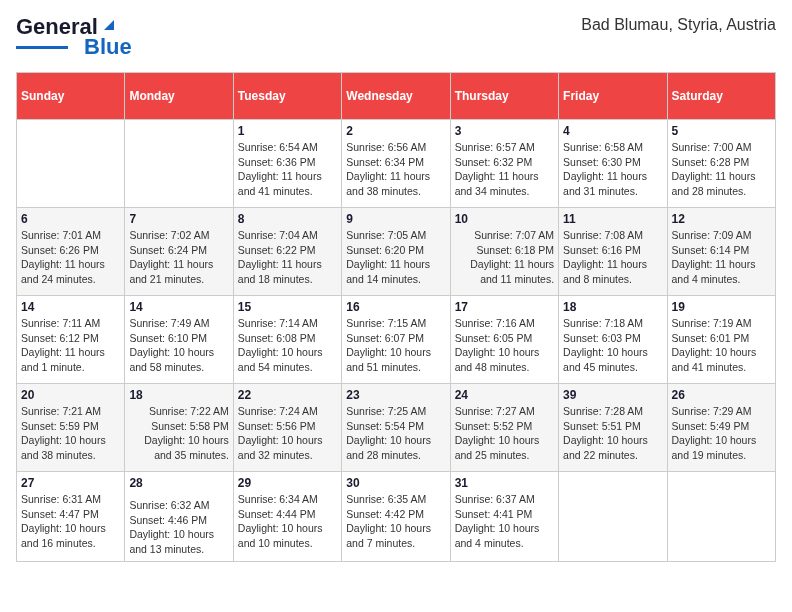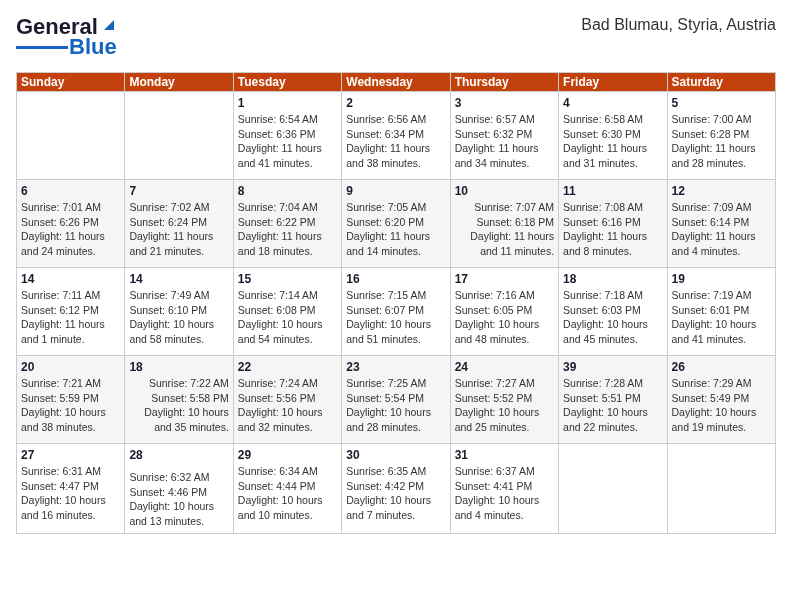--- a/index.html
+++ b/index.html
@@ -33,23 +33,23 @@
       font-size: 16px;
       font-weight: normal;
       color: #333;
     }
     table {
       width: 100%;
       border-collapse: collapse;
       font-size: 11px;
     }
     thead tr th {
-      background: #c2410c;
+      background: #ef4444;
       color: #fff;
-      padding: 2px 4px;
+      padding: 16px 4px;
       text-align: left;
       font-size: 12px;
       font-weight: bold;
       border: 1px solid #ccc;
     }
     tbody tr td {
       border: 1px solid #ccc;
       vertical-align: top;
       padding: 4px;
       height: 88px;
@@ -85,21 +85,21 @@
     <div style="display:flex;align-items:flex-start;">
       <span style="font-size:22px;font-weight:bold;color:#1a1a2e;line-height:1;">
         <span style="color:#1a1a2e;">General</span>
       </span>
       <svg width="18" height="18" viewBox="0 0 18 18" style="margin-top:0px;margin-left:2px;">
         <polygon points="4,14 14,4 14,14" fill="#1565c0"></polygon>
       </svg>
     </div>
     <div style="display:flex;align-items:center;margin-top:-4px;">
       <div style="width:52px;height:3px;background:#1565c0;margin-right:0;"></div>
-      <span style="font-size:22px;font-weight:bold;color:#1565c0;margin-left:1px;">Blue</span>
+      <span style="font-size:22px;font-weight:bold;color:#1565c0;margin-left:16px;">Blue</span>
     </div>
   </div>
   <div class="title-block">
     <h2>Bad Blumau, Styria, Austria</h2>
   </div>
 </div>
 
 <table>
   <thead>
     <tr>

